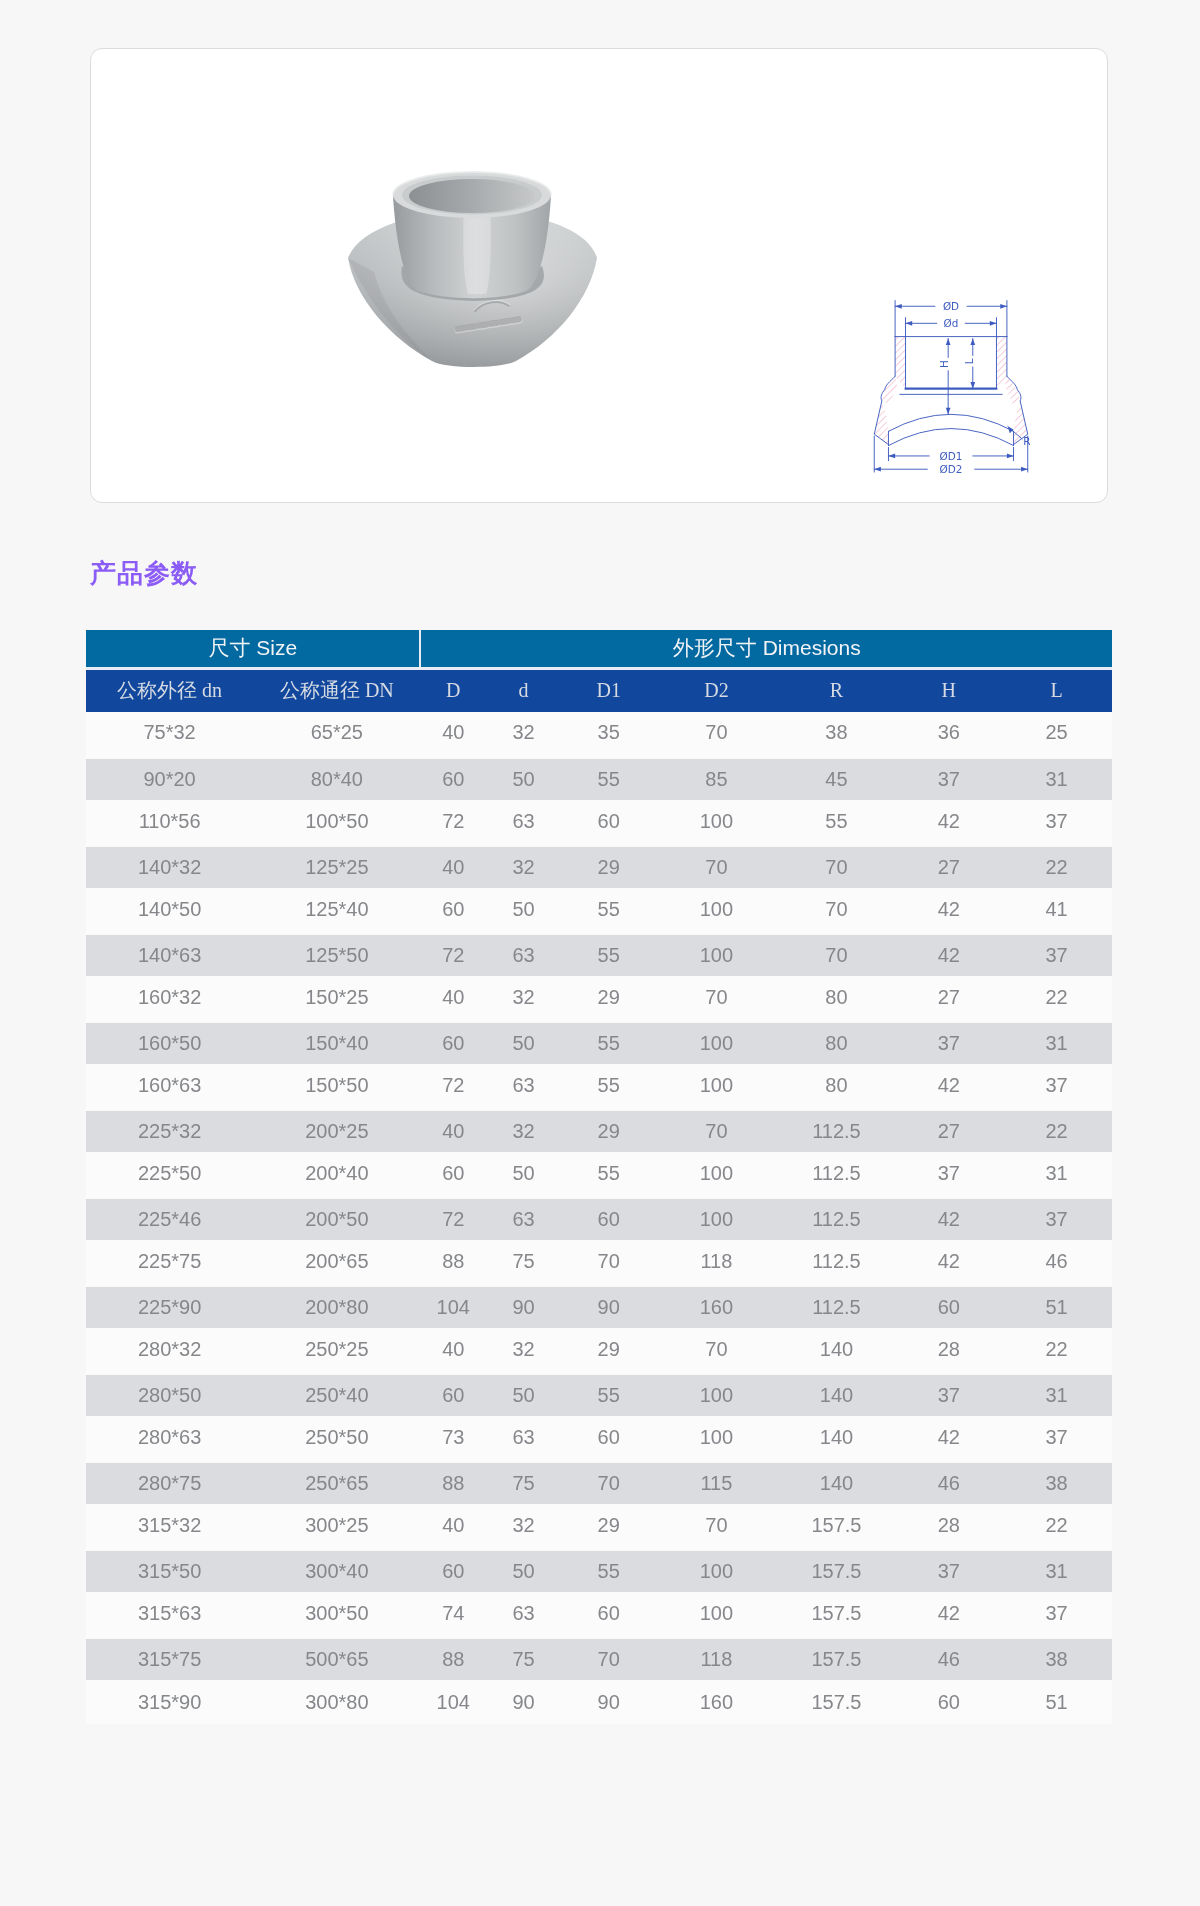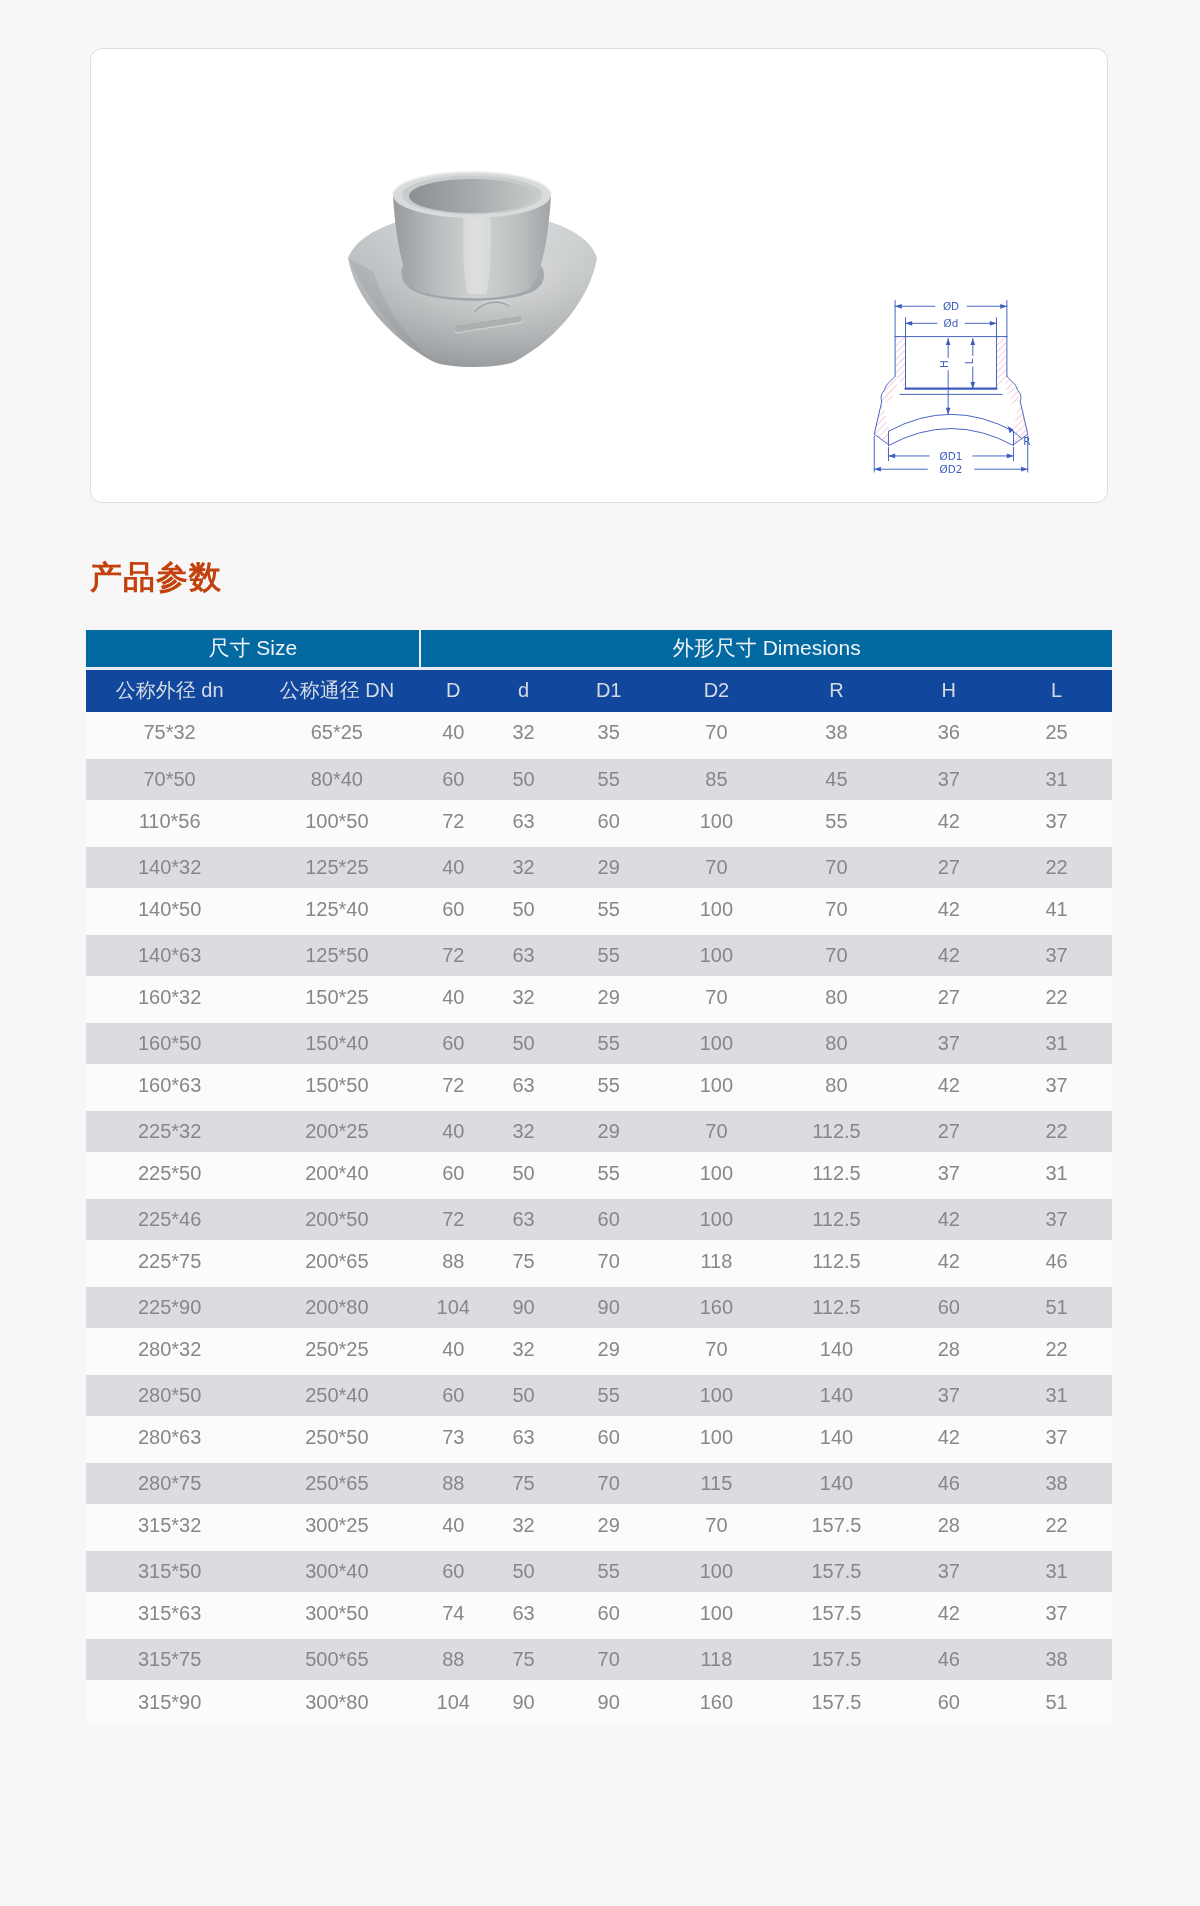--- a/index.html
+++ b/index.html
@@ -15,38 +15,38 @@
     position:absolute;left:90px;top:48px;width:1018px;height:455px;
     background:#FFFFFF;border:1px solid #DADCDE;border-radius:12px;
     box-sizing:border-box;
   }
   .photo{position:absolute;left:253px;top:113px;width:260px;height:225px;}
   .diagram{position:absolute;left:770px;top:244px;width:180px;height:180px;}
 
   
   .heading{
     position:absolute;left:90px;top:556px;margin:0;
-    font-size:32px;font-weight:bold;color:#c2410c;letter-spacing:1px;
+    font-size:26px;font-weight:bold;color:#8b5cf6;letter-spacing:1px;
   }
 
   
   .spec-table-wrap{position:absolute;left:86px;top:630px;width:1026px;}
   table.spec{
     width:100%;border-collapse:collapse;table-layout:fixed;
     text-align:center;
   }
   table.spec thead tr.group-row{height:38px;}
   table.spec thead tr.group-row th{
     background:#0369a1;color:#F2F4F7;font-size:21px;font-weight:normal;
     border-bottom:3px solid #E9EDF3;
   }
   table.spec thead tr.group-row th.gh-left{border-right:2px solid #E9EDF3;}
   table.spec thead tr.col-row{height:44px;}
   table.spec thead tr.col-row th{
-    background:#11489E;color:#D6DBE3;font-size:20px;font-weight:normal;
+    background:#11489E;color:#D6DBE3;font-size:20px;font-weight:normal;font-family:Liberation Serif, serif;
   }
   table.spec tbody tr{height:44px;}
   table.spec tbody td{
     font-size:20px;color:#85878A;padding:0;
   }
   table.spec tbody tr:nth-child(odd) td{background:#FBFBFC;}
   table.spec tbody tr:nth-child(even) td{
     background:#DBDCDF;
     border-top:5px solid #FBFBFC;border-bottom:1px solid #FBFBFC;
   }
@@ -225,21 +225,21 @@
             <td>65*25</td>
             <td>40</td>
             <td>32</td>
             <td>35</td>
             <td>70</td>
             <td>38</td>
             <td>36</td>
             <td>25</td>
           </tr>
           <tr>
-            <td>70*50</td>
+            <td>90*20</td>
             <td>80*40</td>
             <td>60</td>
             <td>50</td>
             <td>55</td>
             <td>85</td>
             <td>45</td>
             <td>37</td>
             <td>31</td>
           </tr>
           <tr>

